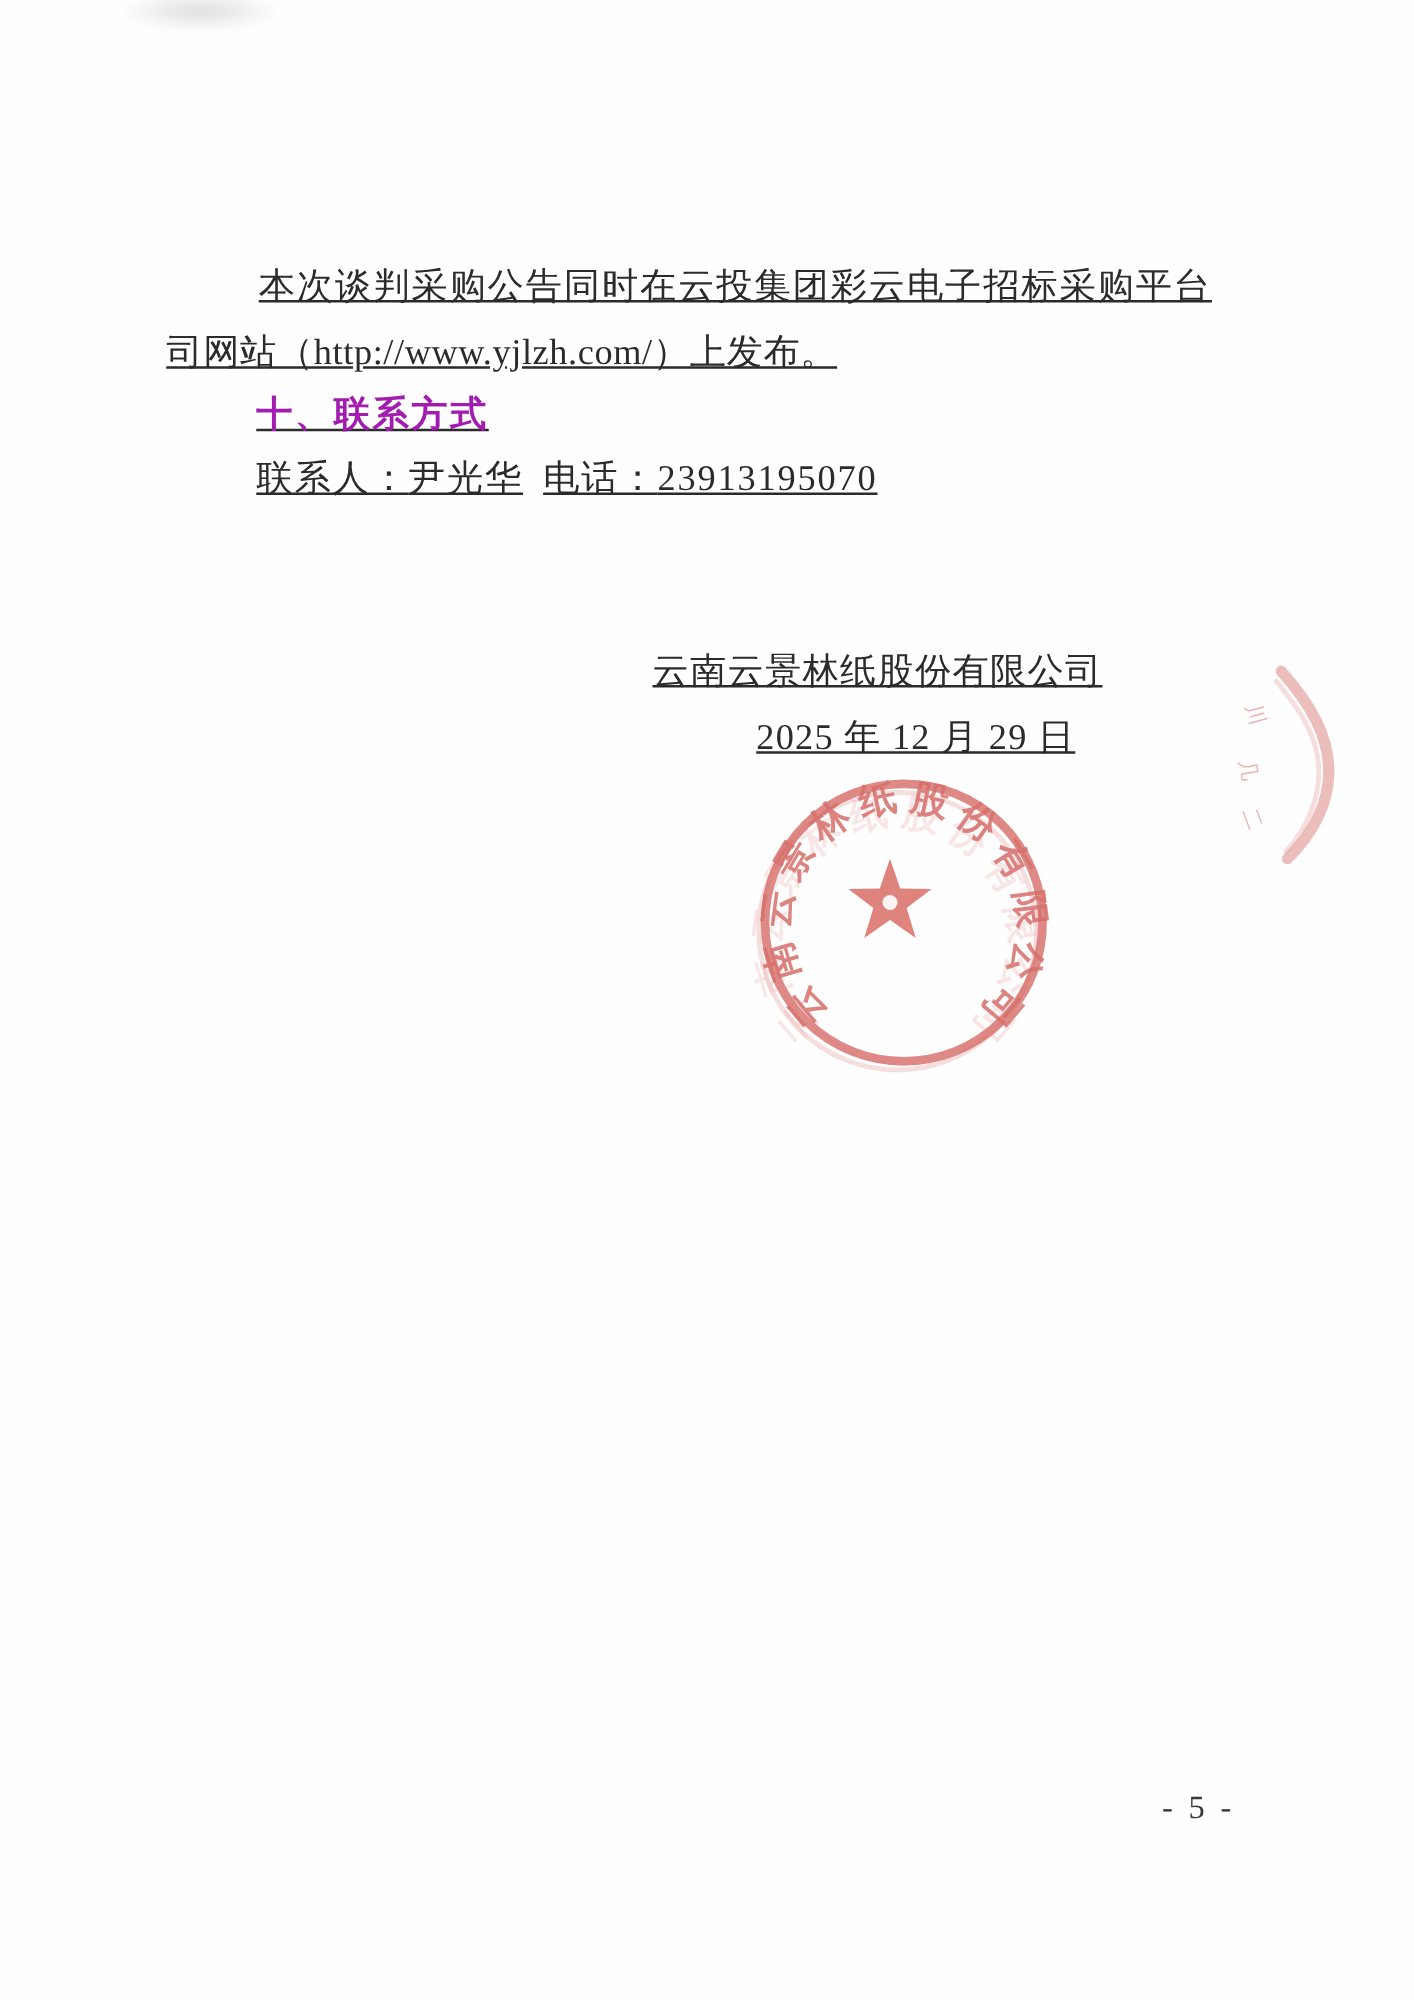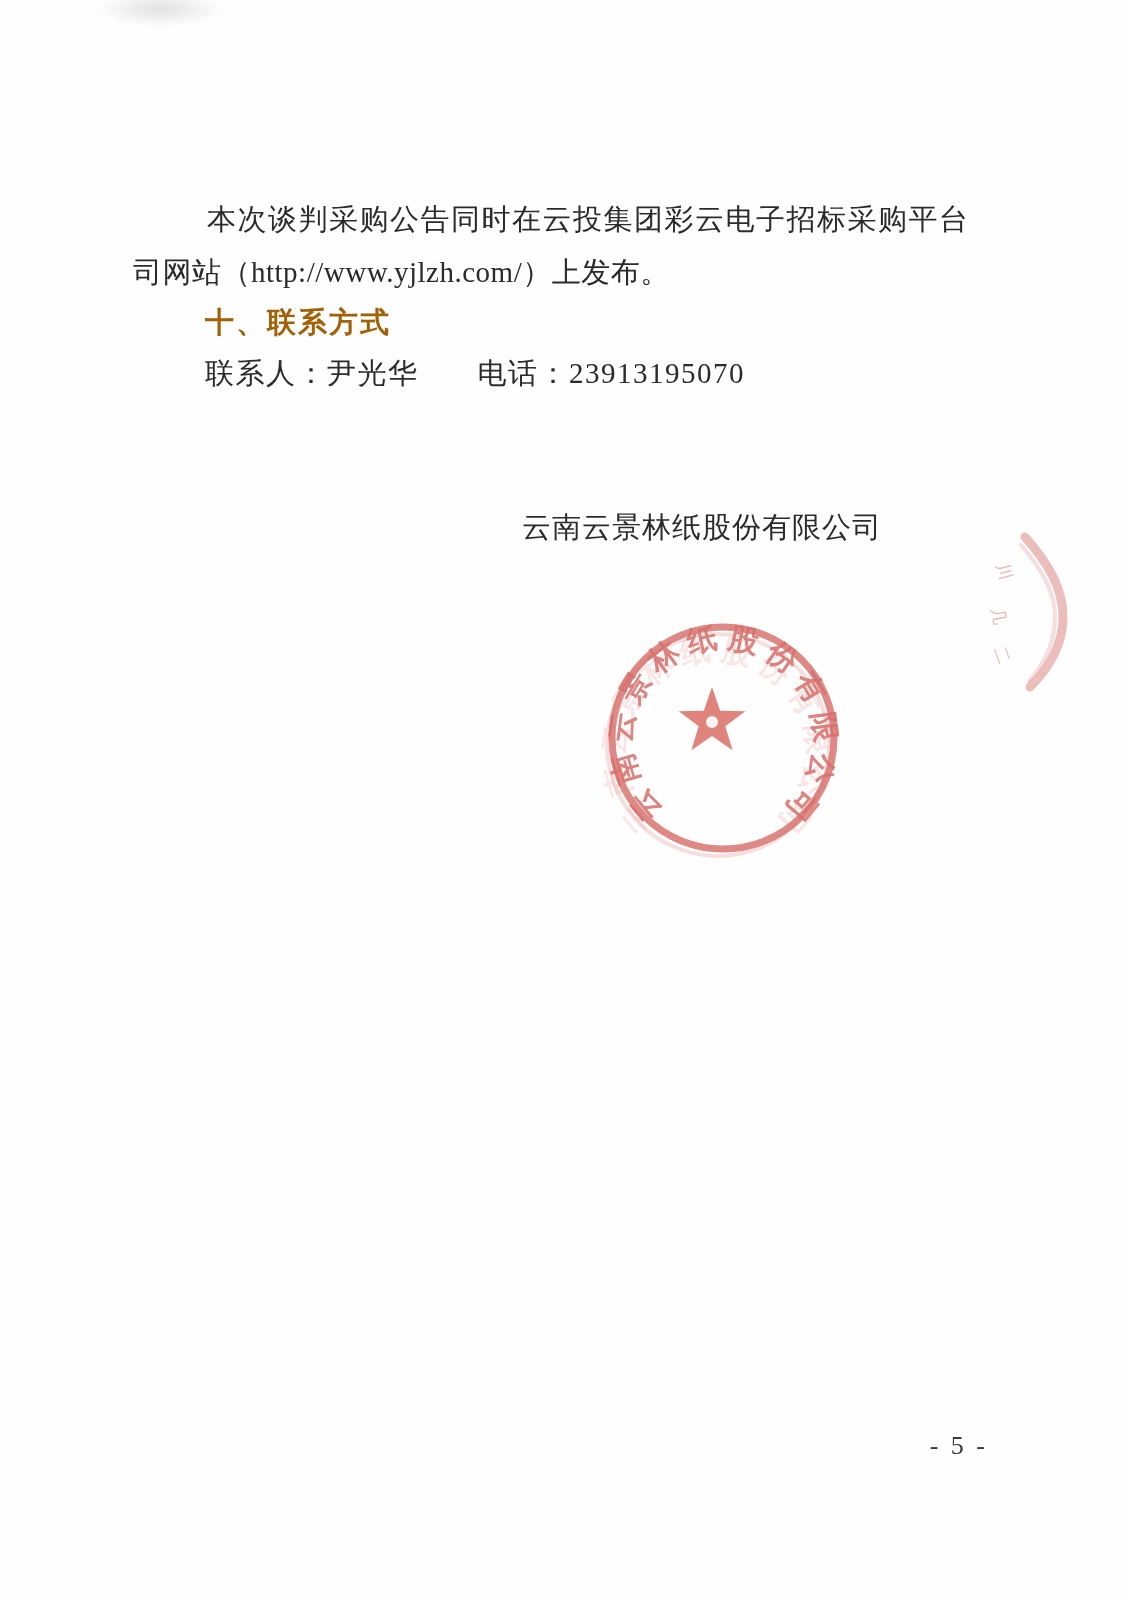--- a/index.html
+++ b/index.html
@@ -19,50 +19,51 @@
   .scan-smudge {
     position: absolute;
     left: 95px; top: -8px;
     width: 130px; height: 34px;
     background: radial-gradient(ellipse at center, rgba(140,140,145,0.28) 0%, rgba(140,140,145,0.0) 70%);
     filter: blur(3px);
   }
   .content {
     position: absolute;
     left: 133px;
-    top: 193px;
+    top: 203px;
     width: 850px;
+    text-decoration: underline;
   }
   .para-line {
     font-size: 29px;
     line-height: 53px;
     letter-spacing: 1.5px;
     white-space: nowrap;
   }
   .para-line.indent { padding-left: 74px; }
   .para-line.url-line { letter-spacing: 0.5px; }
   .heading {
     font-family: "Liberation Sans", "DejaVu Sans", sans-serif;
     font-weight: 700;
     font-size: 29px;
     line-height: 47px;
     padding-left: 72px;
     letter-spacing: 2px;
-    color: #a16207;
+    color: #a21caf;
     white-space: nowrap;
   }
   .contact-line {
     font-size: 29px;
     line-height: 55px;
     padding-left: 72px;
     letter-spacing: 1.5px;
     white-space: nowrap;
   }
   .contact-line.person2 { padding-left: 187px; }
-  .phone-label { margin-left: 59px; }
+  .phone-label { margin-left: 16px; }
   .sig-company {
     font-size: 29px;
     line-height: 53px;
     padding-left: 389px;
     margin-top: 100px;
     letter-spacing: 1px;
     white-space: nowrap;
   }
   .sig-date {
     font-size: 29px;
@@ -136,20 +137,21 @@
     <div class="heading">十、联系方式</div>
 
 
 
     <div class="contact-line">
       <span>联系人：</span><span>尹光华</span><span class="phone-label">电话：</span><span>23913195070</span>
     </div>
 
 
     <div class="sig-company">云南云景林纸股份有限公司</div>
+    <div class="sig-date">2025 年 12 月 29 日</div>
 
   </div>
 
   <svg class="stamp" viewBox="0 0 260 260" xmlns="http://www.w3.org/2000/svg" aria-hidden="true">
     <circle class="stamp-ring-ghost" cx="125" cy="137" r="111"></circle>
     <circle class="stamp-ring" cx="130" cy="130" r="111"></circle>
     <g class="stamp-ghost-group" transform="translate(-7,12)">
         <text x="59.5" y="191.1" transform="rotate(-130.0 59.5 191.1)" class="stamp-char">云</text>
         <text x="41.7" y="157.9" transform="rotate(-106.4 41.7 157.9)" class="stamp-char">南</text>
         <text x="38.7" y="120.4" transform="rotate(-82.7 38.7 120.4)" class="stamp-char">云</text>

